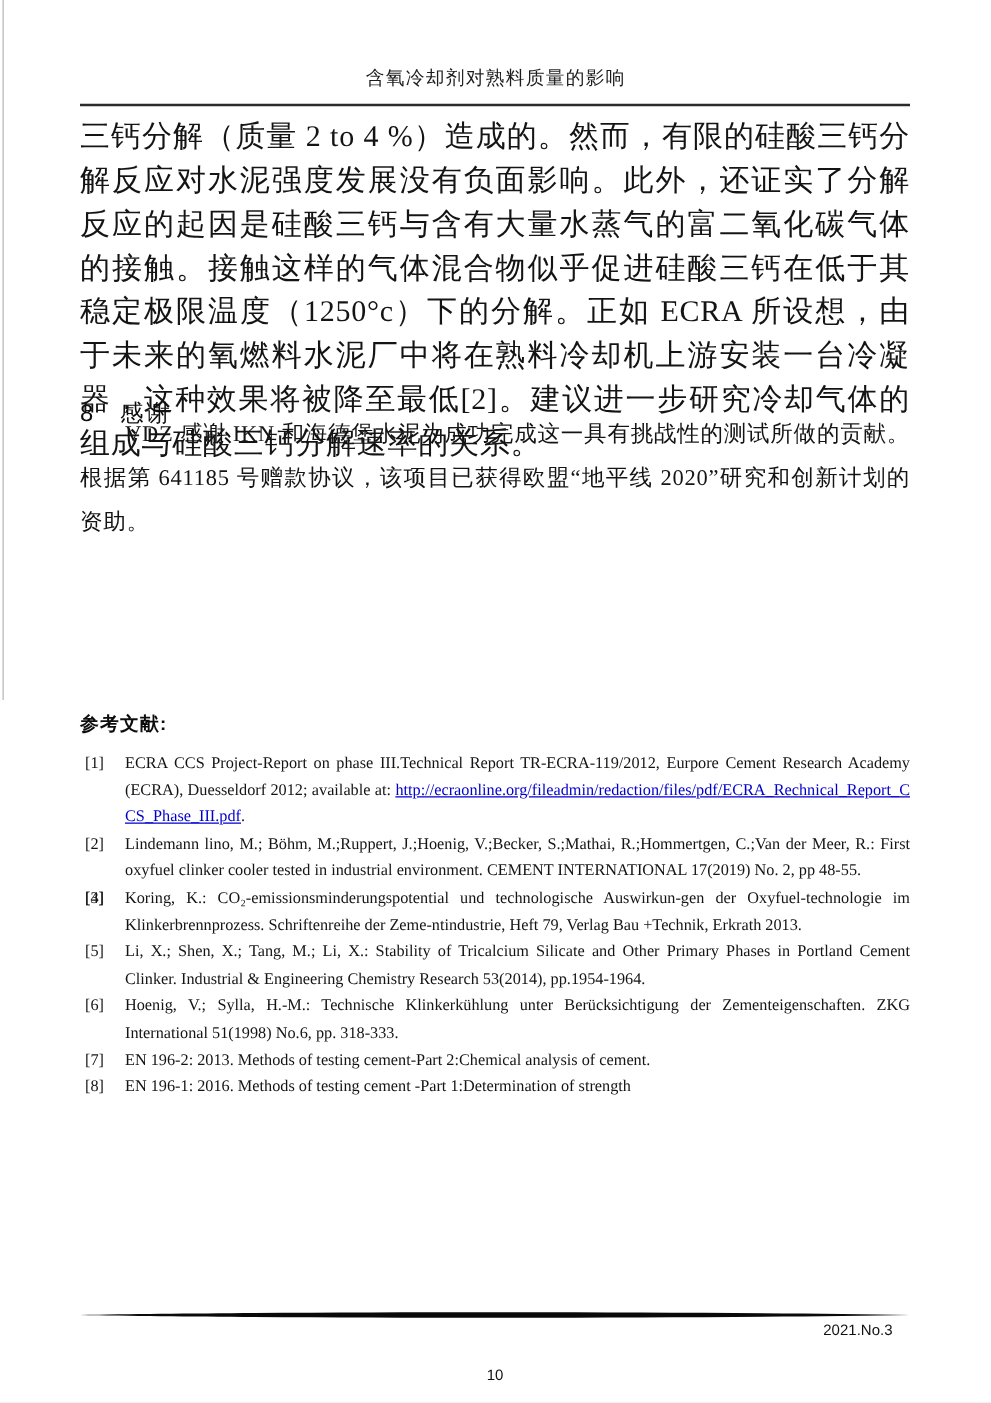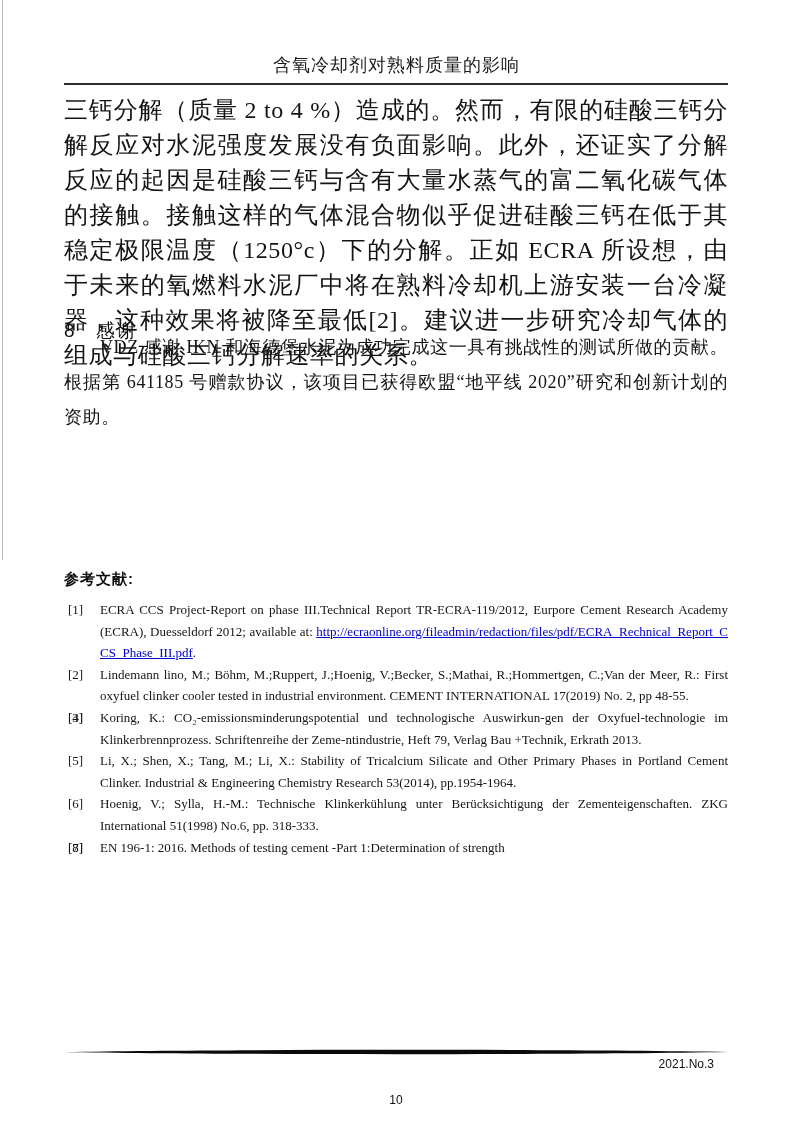--- a/index.html
+++ b/index.html
@@ -17,21 +17,21 @@
     position: absolute;
     left: 2px; top: 0;
     width: 1px; height: 560px;
     background: #b7b7b7;
   }
   .header-title {
     position: absolute;
     top: 53px; left: 0;
     width: 100%;
     text-align: center;
-    font-size: 18px;
+    font-size: 15px;
     letter-spacing: 1px;
     color: #1c1c1c;
   }
   .header-rule {
     position: absolute;
     top: 83px; left: 64px;
     width: 664px; height: 2px;
     background: #2b2b2b;
   }
   .body-par {
@@ -167,20 +167,21 @@
       <span>Li, X.; Shen, X.; Tang, M.; Li, X.: Stability of Tricalcium Silicate and Other Primary Phases in Portland Cement Clinker. Industrial &amp; Engineering Chemistry Research 53(2014), pp.1954-1964.</span>
     </div>
 
     <div class="ref-item">
       <span class="ref-marker">[6]</span>
       <span>Hoenig, V.; Sylla, H.-M.: Technische Klinkerkühlung unter Berücksichtigung der Zementeigenschaften. ZKG International 51(1998) No.6, pp. 318-333.</span>
     </div>
 
     <div class="ref-item">
       <span class="ref-marker">[7]</span>
+      <span>EN 196-2: 2013. Methods of testing cement-Part 2:Chemical analysis of cement.</span>
     </div>
 
     <div class="ref-item">
       <span class="ref-marker">[8]</span>
       <span>EN 196-1: 2016. Methods of testing cement -Part 1:Determination of strength</span>
     </div>
 
   </div>
 
   <svg class="footer-rule" viewBox="0 0 664 8" preserveAspectRatio="none" xmlns="http://www.w3.org/2000/svg">

